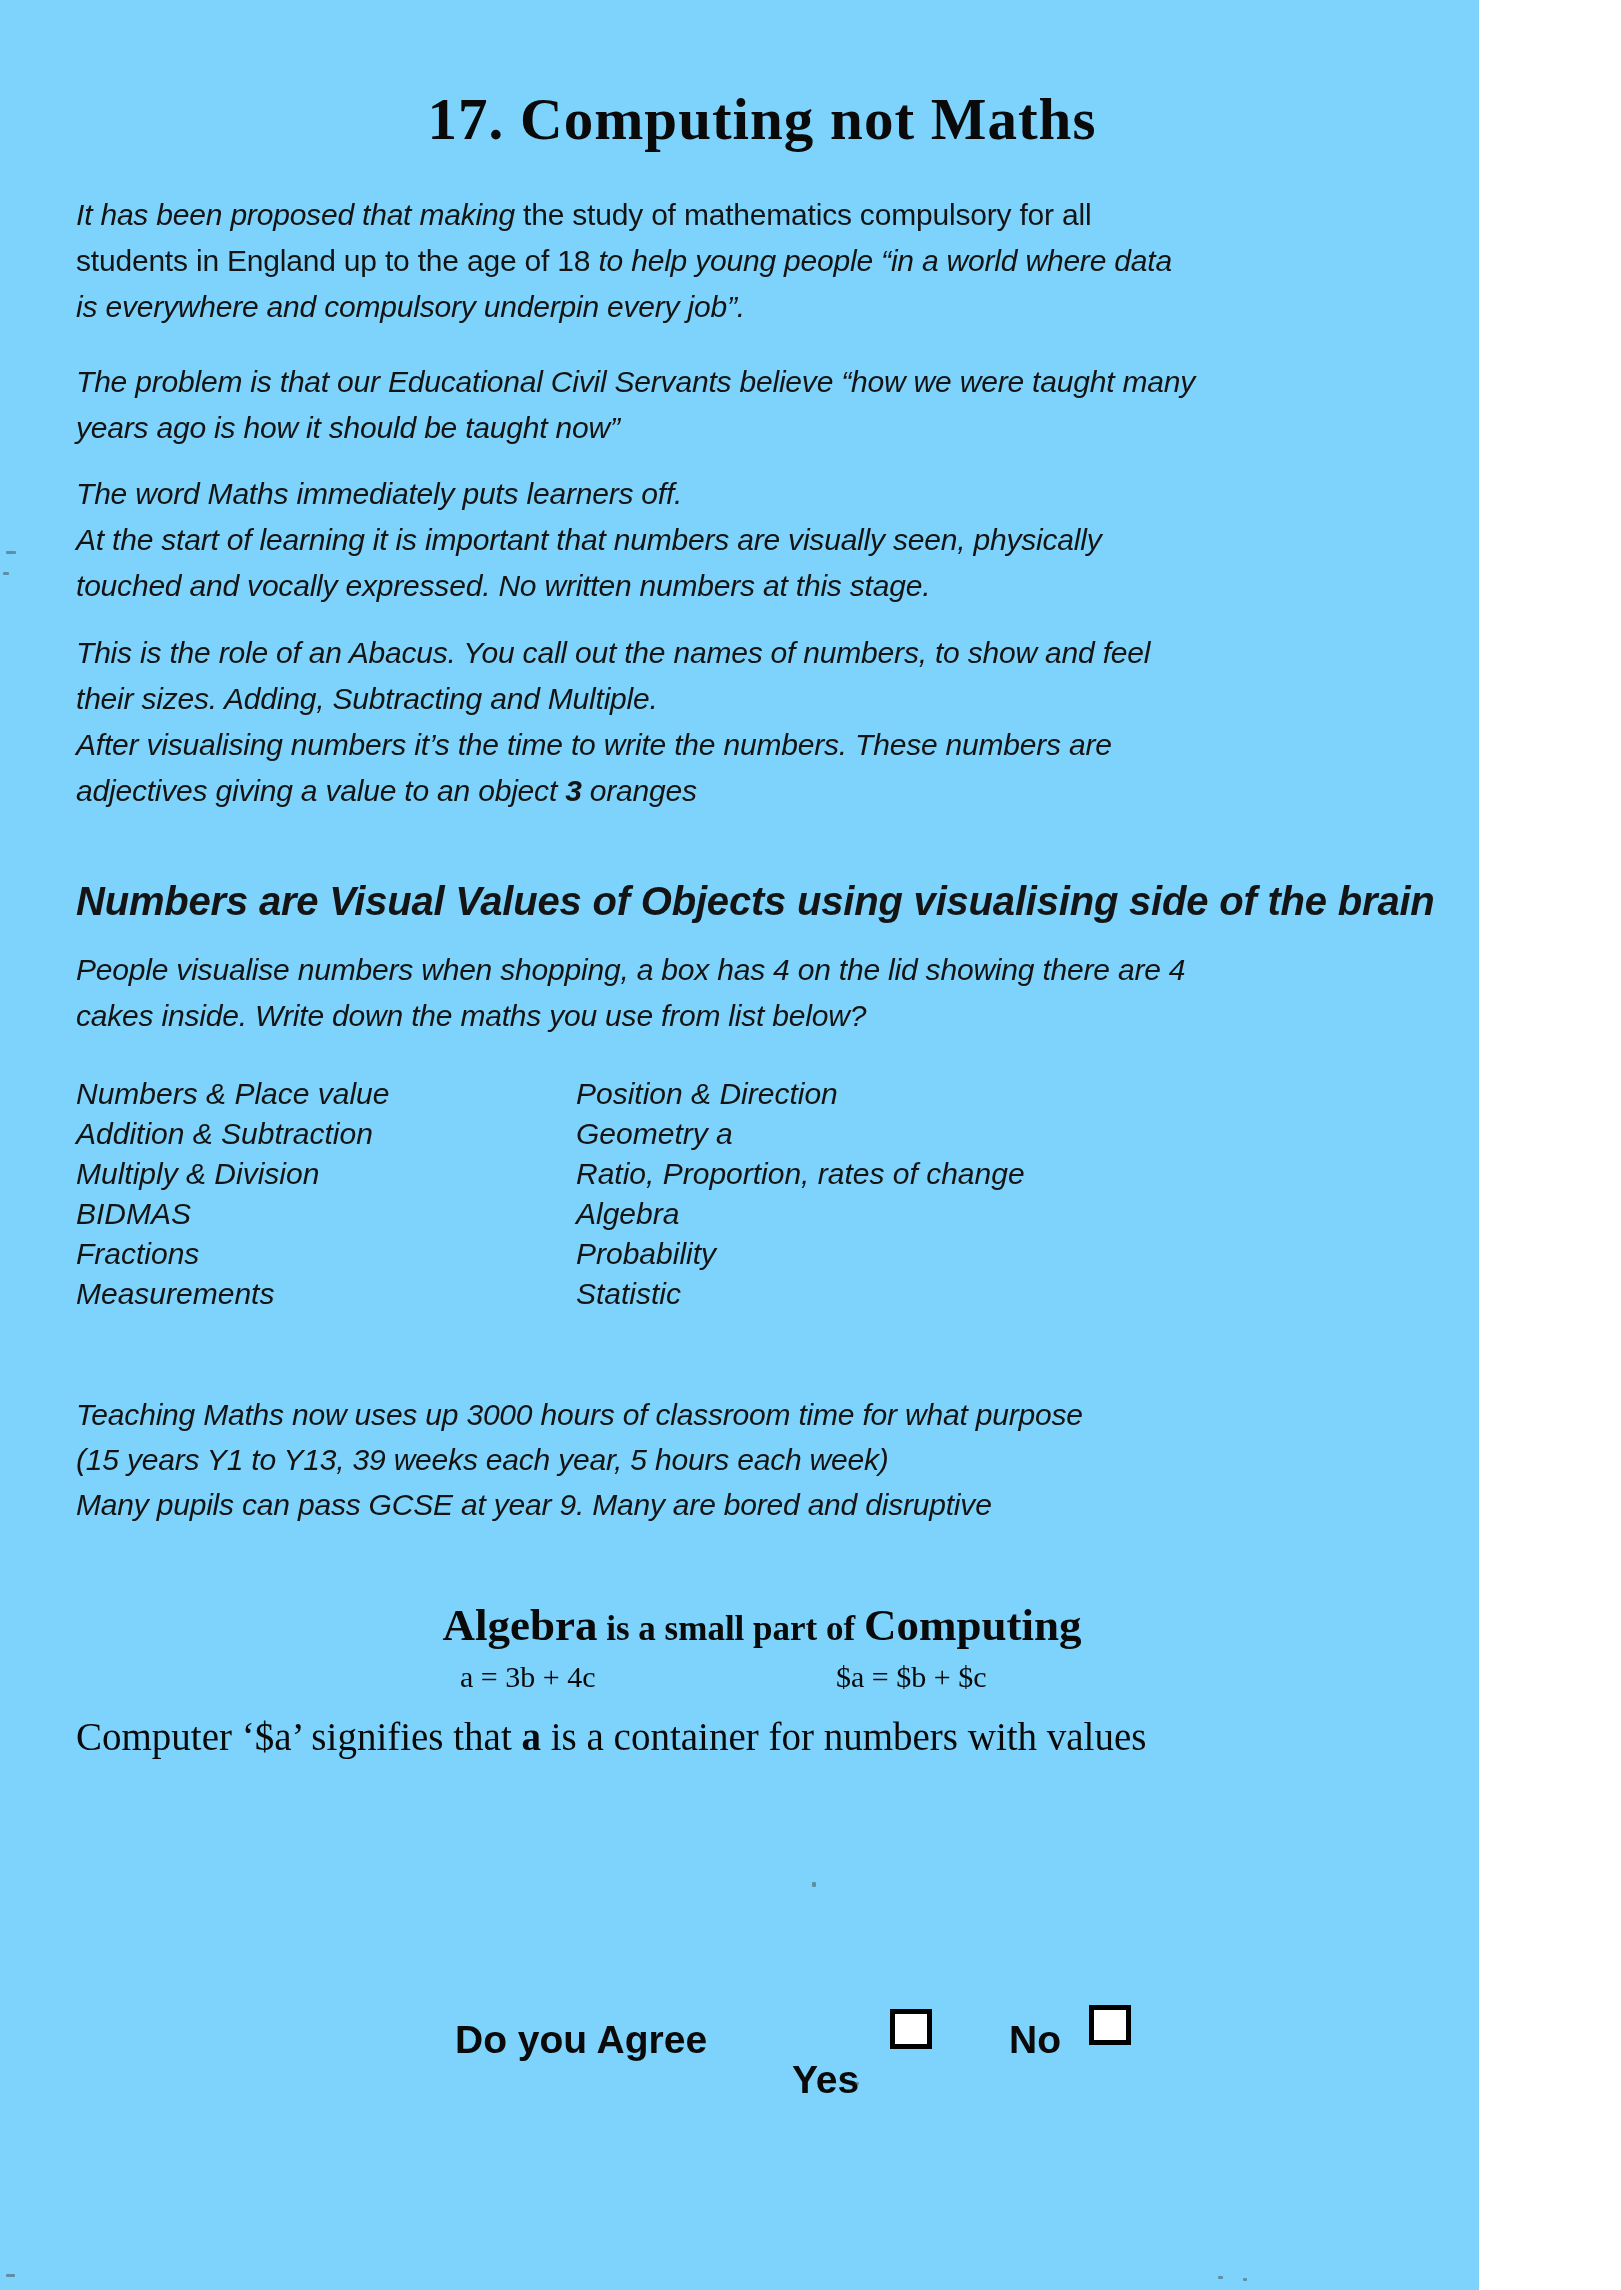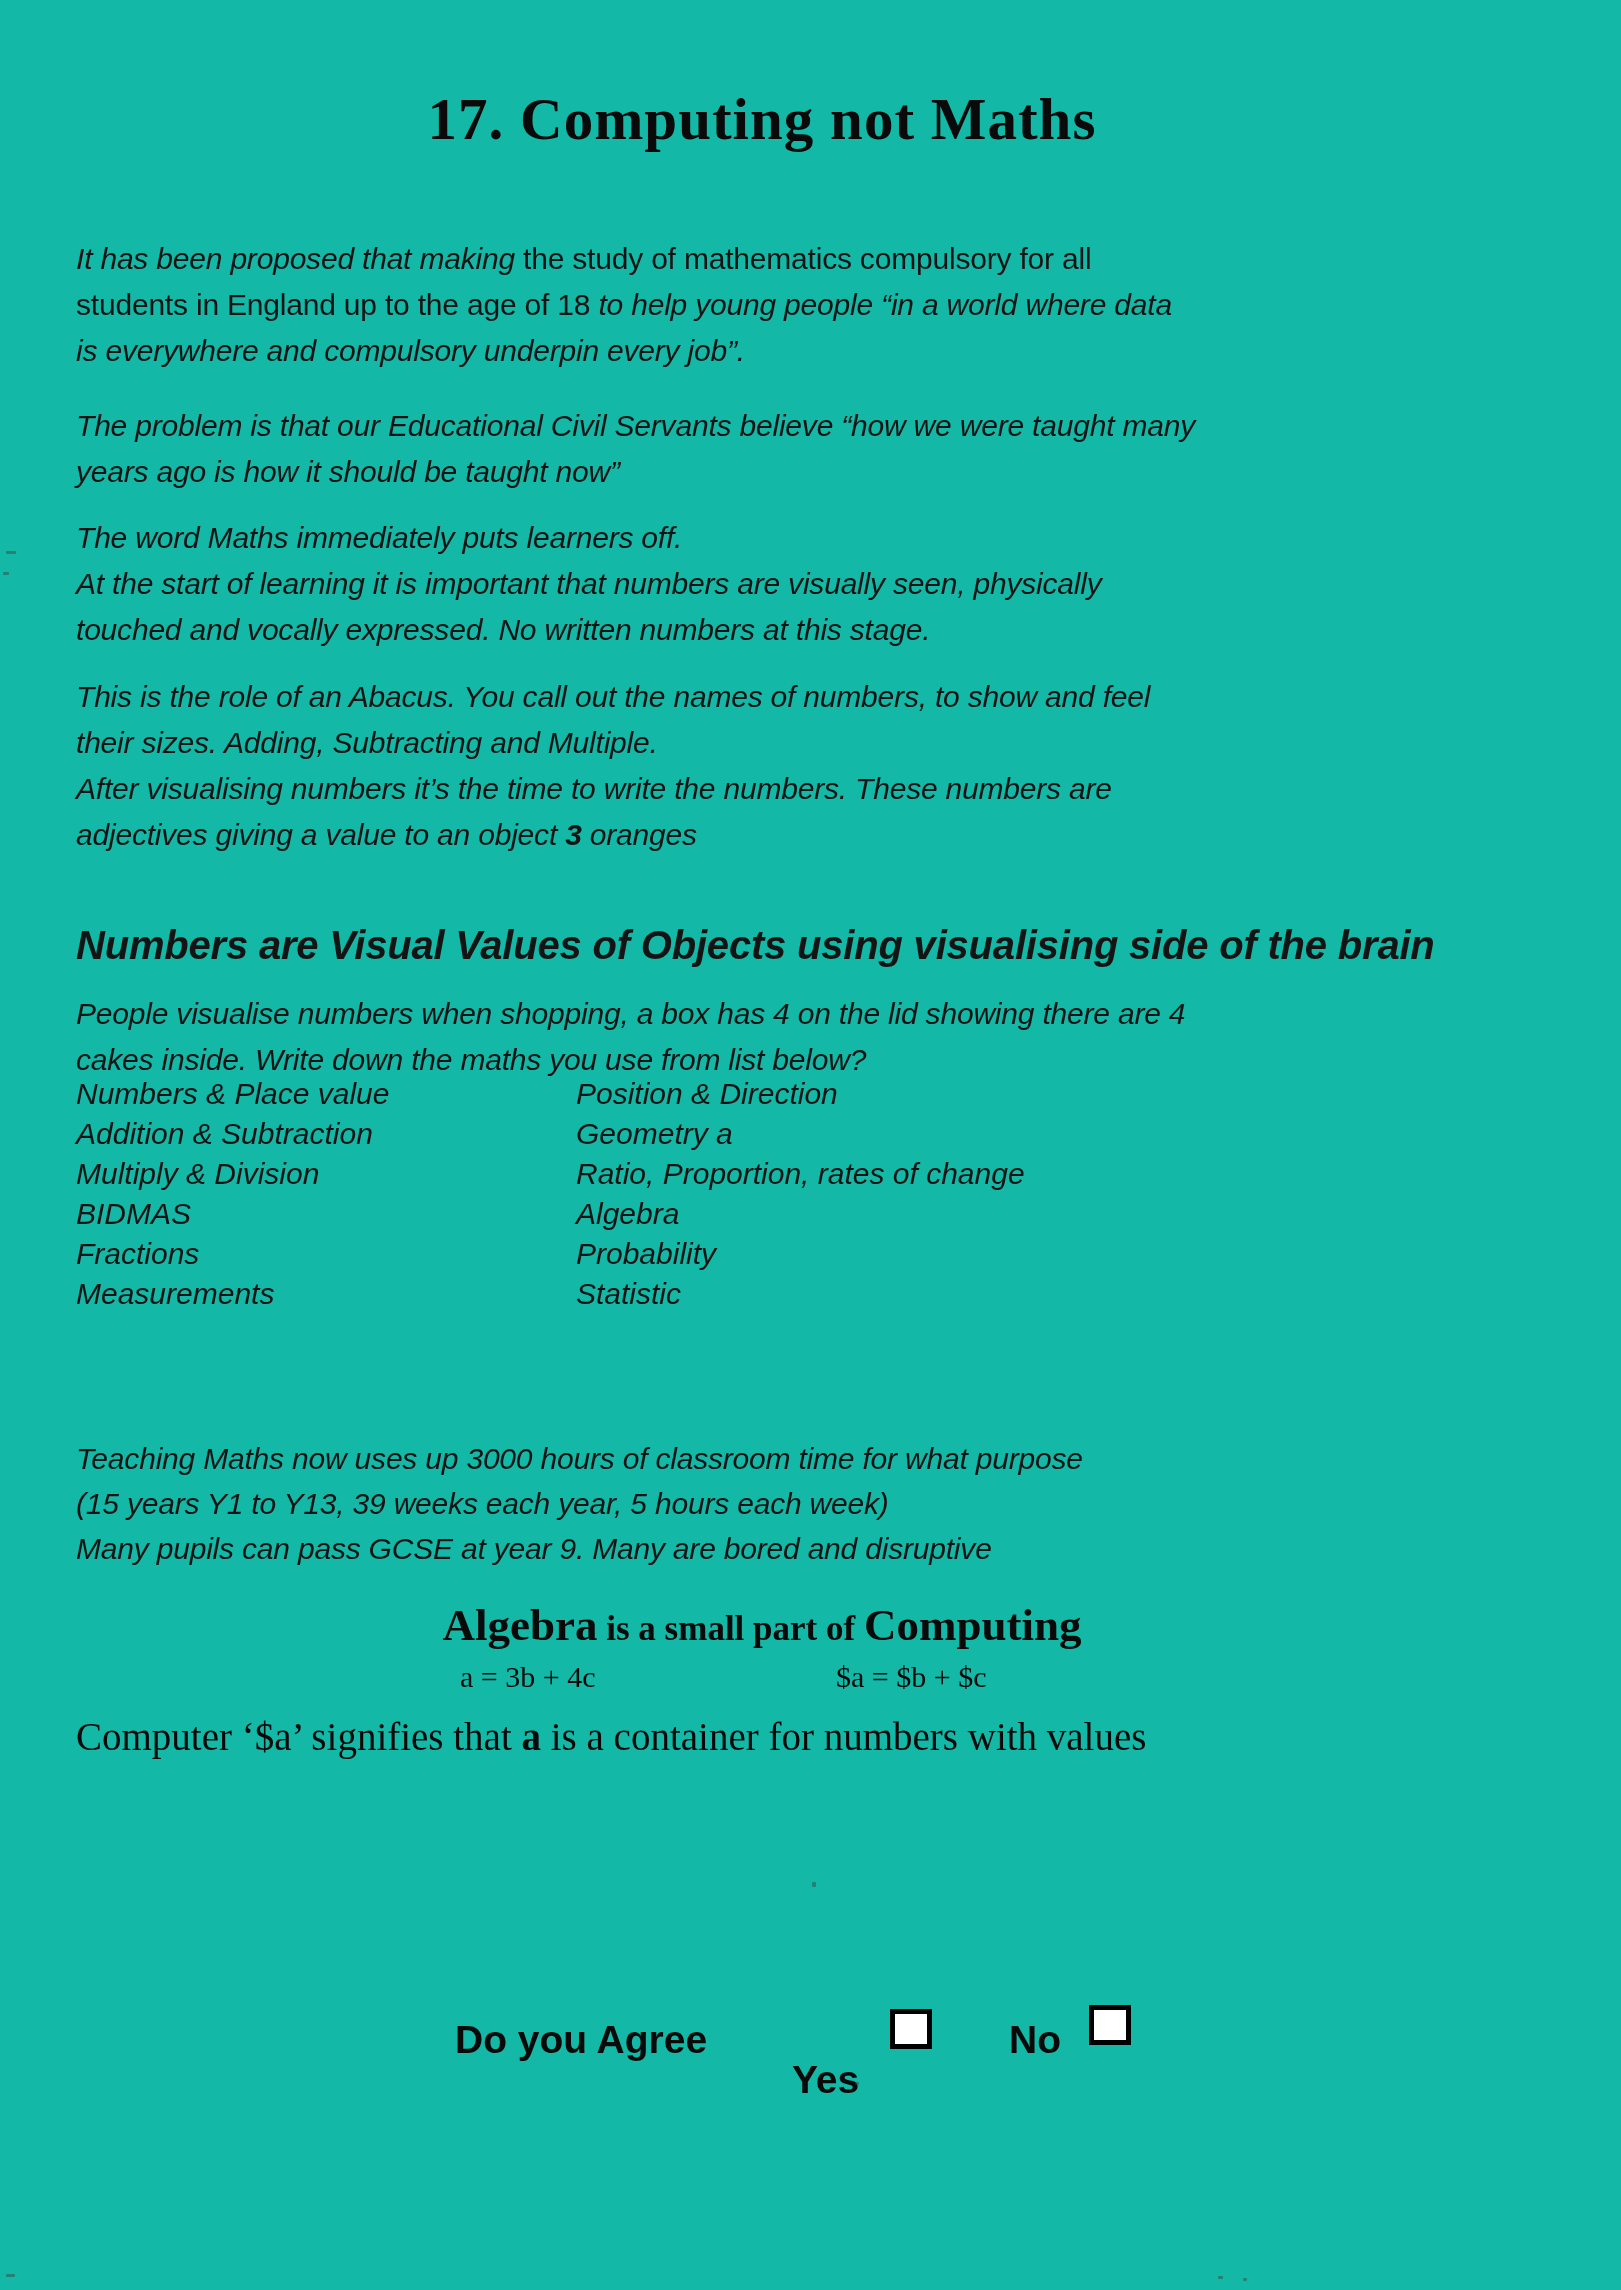--- a/index.html
+++ b/index.html
@@ -1,20 +1,20 @@
 <!DOCTYPE html>
 <html><head>
 <meta charset="utf-8">
 <style>
   html,body{margin:0;padding:0;background:#ffffff;}
   .page{
     position:relative;
-    width:1621px;
+    width:1479px;
     height:2291px;
-    background:#14b8a6;
+    background:#7dd3fc;
     overflow:hidden;
     font-family:"Liberation Sans",sans-serif;
     color:#0d0d0d;
     text-decoration:underline;
   }
   
   .doc-title{
     position:absolute;
     top:86px;left:76px;width:1372px;
     margin:0;
@@ -28,21 +28,20 @@
   }
   
   .para{
     position:absolute;
     left:76px;width:1392px;
     font-style:italic;
     font-size:30px;
     line-height:46px;
     letter-spacing:-0.2px;
     color:#141414;
-    margin-top:44px;
   }
   .up{font-style:normal;}
   .b{font-weight:700;}
   .h2{
     font-weight:700;
     font-size:40px;
   }
   
   .maths-list{
     position:absolute;

